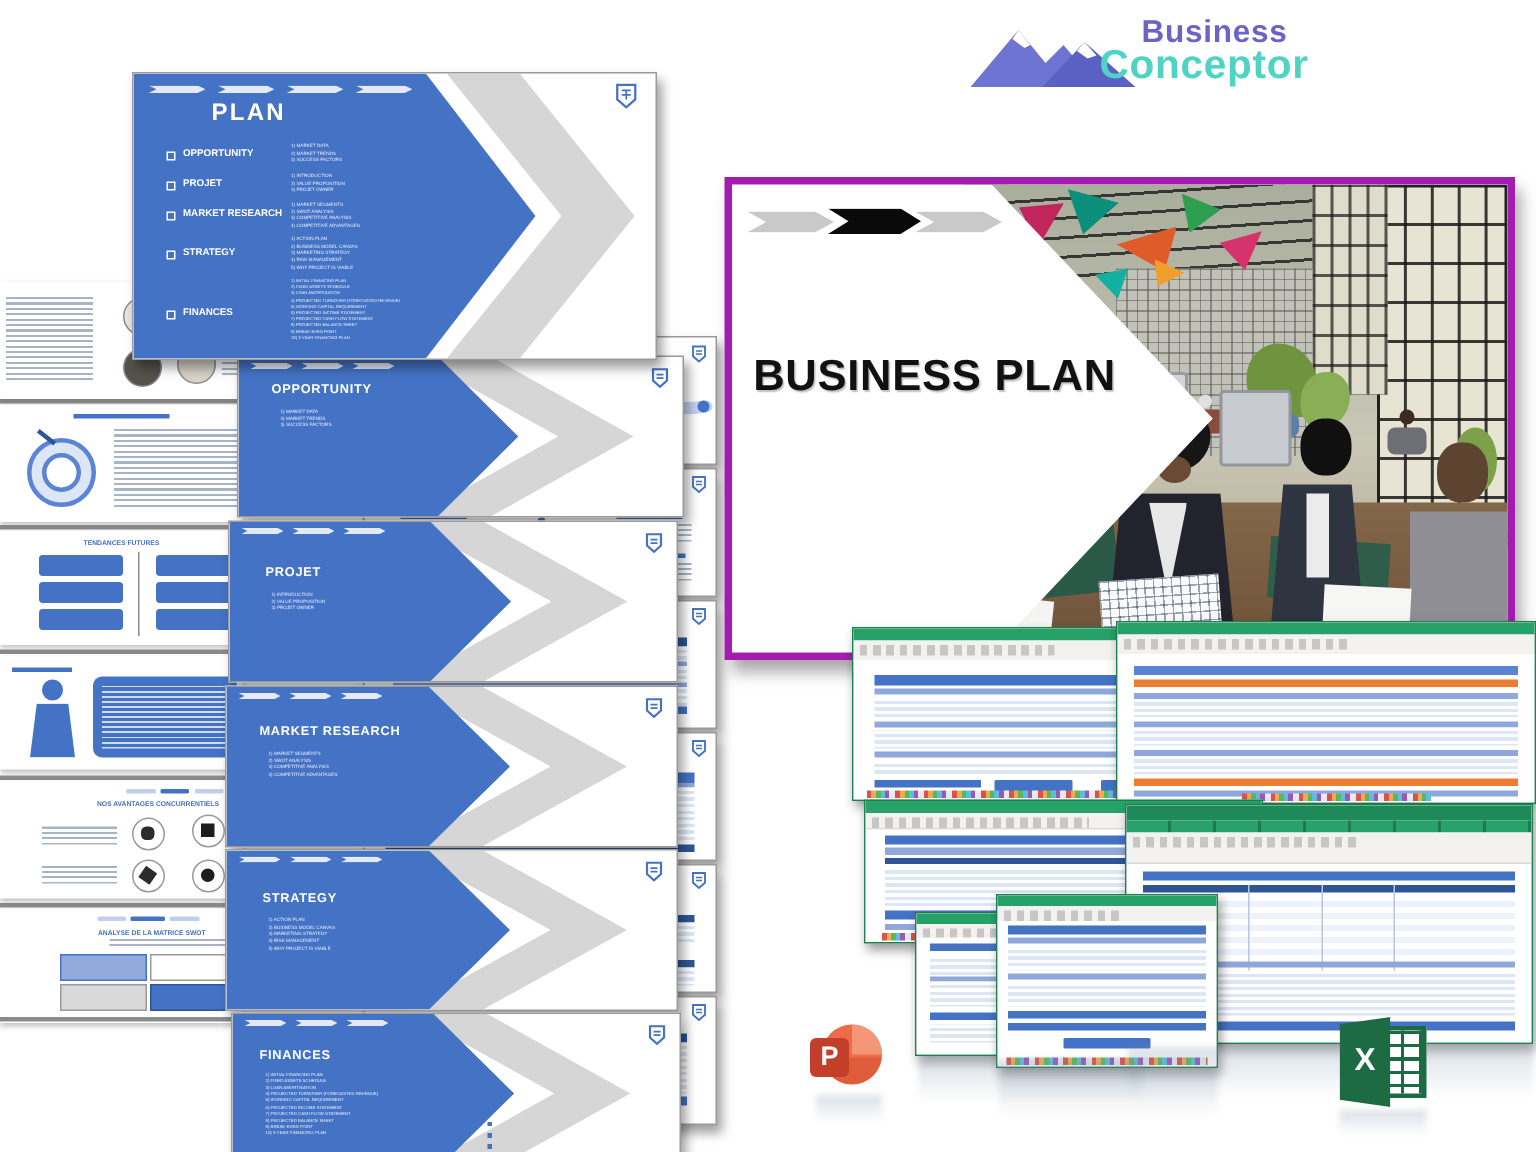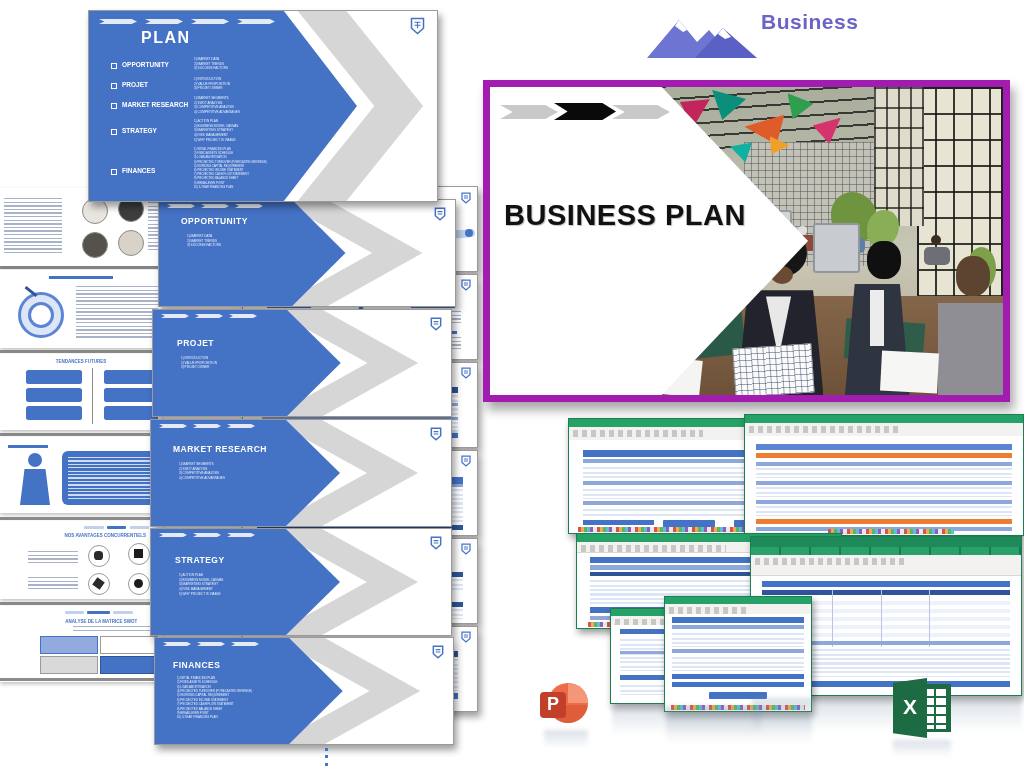--- a/index.html
+++ b/index.html
@@ -1,21 +1,21 @@
 <!DOCTYPE html>
 <html><head>
 <meta charset="utf-8">
 <style>
   html,body{margin:0;padding:0;background:#fff;}
   #canvas{position:relative;width:1024px;height:768px;background:#fff;overflow:hidden;
           font-family:"Liberation Sans",sans-serif;}
   .abs{position:absolute;}
   
   .card{position:absolute;background:#fff;border:1px solid #9a9a9a;
-        box-shadow:3px 5px 7px rgba(0,0,0,.38);box-sizing:border-box;overflow:hidden;}
+        box-shadow:3px 5px 7px rgba(0,0,0,.38);box-sizing:border-box;overflow:hidden;margin-top:38px;}
   .flatcard{position:absolute;background:#fff;box-sizing:border-box;overflow:hidden;
         box-shadow:0 2px 4px rgba(0,0,0,.25);}
   
   .cs-gray{position:absolute;inset:0;background:#d6d6d6;
            clip-path:polygon(40% 0,57% 0,89% 50%,57% 100%,40% 100%,72% 50%);}
   .cs-blue{position:absolute;inset:0;background:#4472c4;
            clip-path:polygon(0 0,45% 0,63% 50%,45% 100%,0 100%);}
   .pill{position:absolute;height:4px;background:rgba(255,255,255,.85);
         clip-path:polygon(0 0,86% 0,100% 50%,86% 100%,0 100%,14% 50%);}
   .cs-title{position:absolute;color:#fff;font-weight:bold;font-size:8.5px;letter-spacing:.5px;}
@@ -414,23 +414,24 @@
   </div>
 
   <div class="abs" style="left:645px;top:4px;width:250px;height:60px;">
     <svg width="120" height="52" style="position:absolute;left:0;top:6px;">
       <path d="M2 48 L34 10 L52 32 L64 20 L88 48 Z" fill="#6e74d2"></path>
       <path d="M34 10 L42 20 L38 22 L30 16 Z" fill="#ffffff"></path>
       <path d="M50 48 L78 18 L112 48 Z" fill="#5a60c4"></path>
       <path d="M78 18 L86 27 L80 29 L73 24 Z" fill="#ffffff"></path>
     </svg>
     <div class="abs" style="left:116px;top:6px;font-size:21px;font-weight:bold;color:#6b63c5;letter-spacing:.5px;">Business</div>
-  </div>
-
-  <div class="card" style="left:483px;top:80px;width:527px;height:322px;border:7px solid #a21caf;box-shadow:4px 8px 10px rgba(0,0,0,.35);">
+    <div class="abs" style="left:88px;top:24px;font-size:27px;font-weight:bold;color:#4fd3c3;letter-spacing:.5px;">Conceptor</div>
+  </div>
+
+  <div class="card" style="left:483px;top:80px;width:527px;height:322px;border:5px solid #a21caf;box-shadow:4px 8px 10px rgba(0,0,0,.35);">
 
     <div class="photo" style="left:30%;top:0;width:70%;height:100%;">
       <div class="abs" style="left:0;top:0;width:80%;height:22%;
            background:repeating-linear-gradient(176deg,rgba(15,15,15,.75) 0 2px,rgba(0,0,0,0) 2px 13px);"></div>
       <div class="abs" style="right:0;top:0;width:24%;height:78%;
            background:#e7e4d3;box-shadow:inset 0 0 0 2px #20201e;
            background-image:repeating-linear-gradient(90deg,rgba(25,25,23,.85) 0 2px,rgba(0,0,0,0) 2px 18px),repeating-linear-gradient(180deg,rgba(25,25,23,.85) 0 2px,rgba(0,0,0,0) 2px 26px);"></div>
       <div class="abs" style="right:22%;top:0;width:14%;height:45%;
            background:#dfdccb;background-image:repeating-linear-gradient(90deg,rgba(25,25,23,.7) 0 2px,rgba(0,0,0,0) 2px 12px),repeating-linear-gradient(180deg,rgba(25,25,23,.7) 0 2px,rgba(0,0,0,0) 2px 20px);"></div>
       <div class="abs" style="left:28%;top:18%;width:36%;height:40%;

